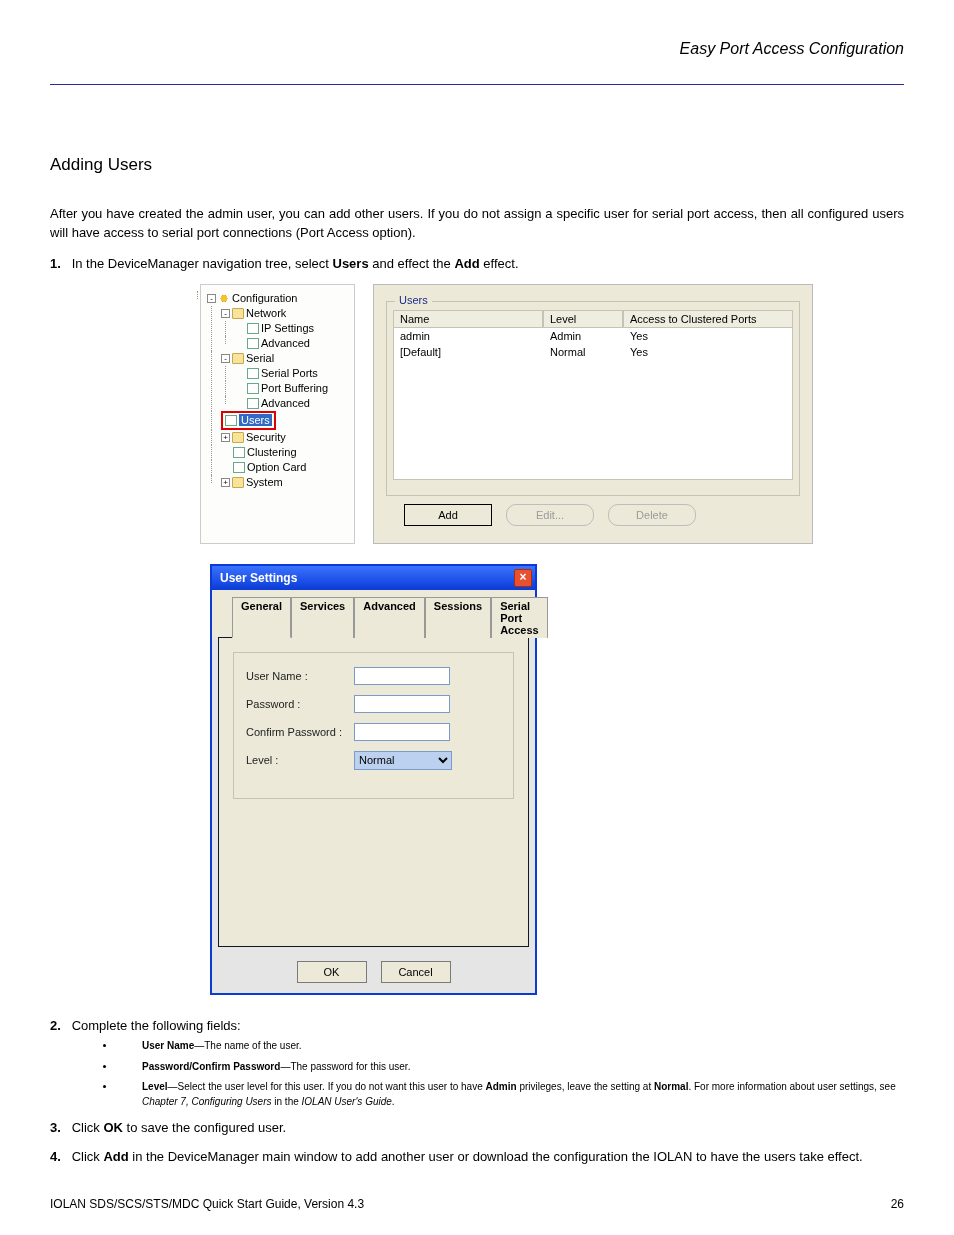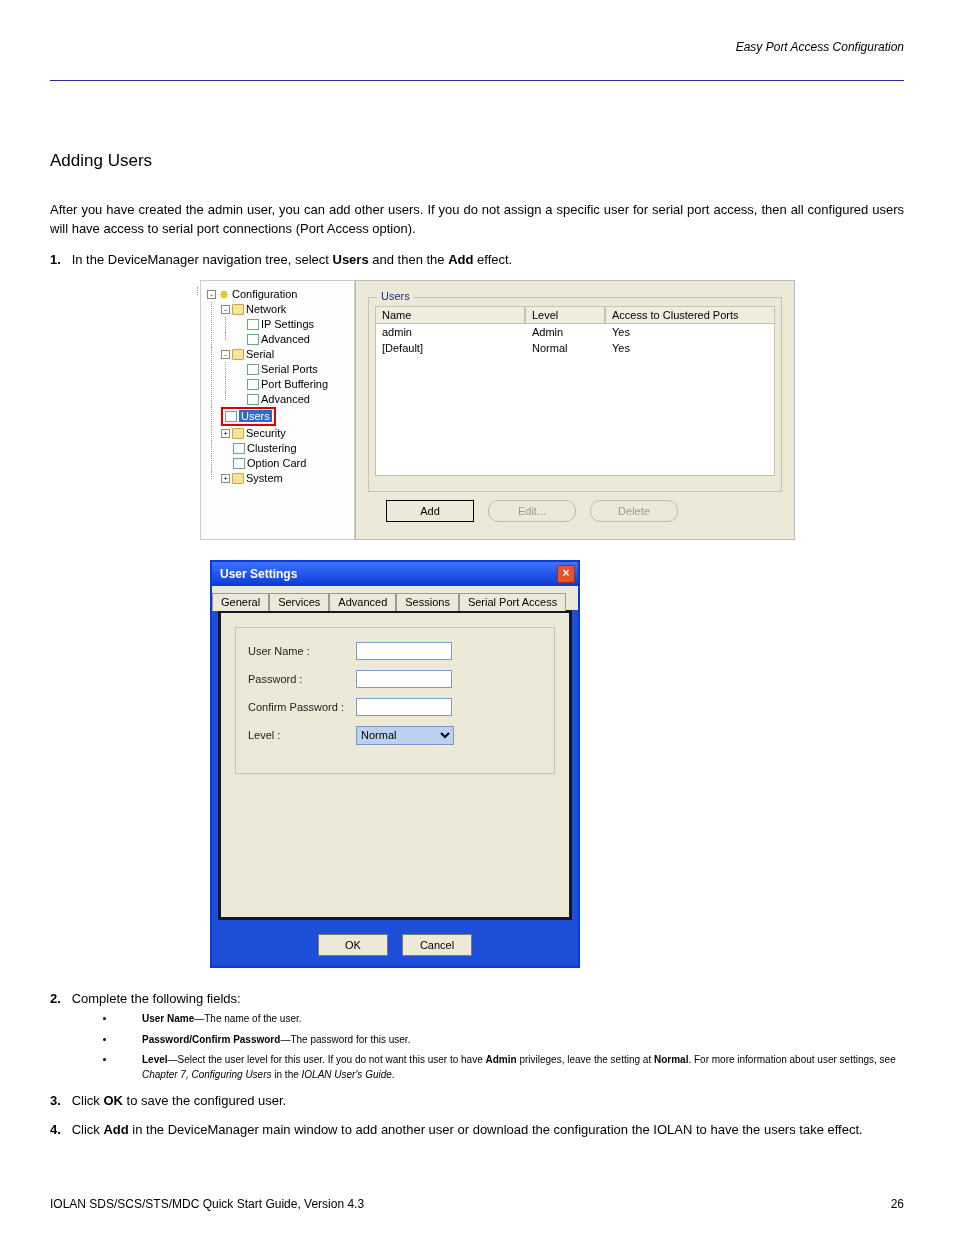--- a/index.html
+++ b/index.html
@@ -18,21 +18,21 @@
   .hr-top { border: none; border-top: 1.5px solid #2b2b9e; margin: 26px 0 20px 0; }
   h2.section-title {
     font-size: 17px; font-weight: normal; color: #000;
     margin-top: 70px; margin-bottom: 16px;
   }
   p.body { font-size: 13px; line-height: 1.45; margin-bottom: 12px; text-align: justify; margin-top: 30px; }
   ol.steps { list-style: none; padding-left: 0; }
   ol.steps li { font-size: 13px; line-height: 1.45; margin-bottom: 10px; padding-left: 26px; }
   ol.steps li .num { display: inline-block; width: 18px; margin-left: -26px; font-weight: bold; }
 
-  .screenshots-row { display: flex; margin: 10px 0 20px 150px; align-items: flex-start; }
+  .screenshots-row { display: flex; gap: 18px; margin: 10px 0 20px 150px; align-items: flex-start; }
 
   .tree-panel {
     width: 155px; height: 260px;
     background: #fdfdfb;
     border: 1px solid #ccc;
     padding: 6px 4px;
     font-size: 11px;
     color: #000;
   }
   .tree ul { list-style: none; padding-left: 14px; }
@@ -84,47 +84,47 @@
   .btn {
     width:88px; height:22px; font-size:11px;
     background:#ece9d8; border:1px solid #7a7a7a;
     display:flex; align-items:center; justify-content:center;
     cursor:pointer;
   }
   .btn.primary { border:1px solid #000; }
   .btn.dis { color:#9a9a9a; border-color:#bdbdbd; cursor:default;border-radius:10px;}
 
   .dialog {
-    width: 370px;
+    width: 327px;
     margin: 8px 0 22px 160px;
     border: 2px solid #0a3bd6;
-    background:#1d4ed8;
+    background:#e5e5e5;
     font-size:11px;
   }
   .titlebar {
     height:24px;
     background: linear-gradient(to bottom,#3b72ff 0%,#0a3bd6 100%);
     color:#fff; font-weight:bold; font-size:12px;
     display:flex; align-items:center; justify-content:space-between;
     padding:0 3px 0 8px;
   }
   .closebtn {
     width:18px; height:18px; background:#e85030;
     border:1px solid #a03010; border-radius:2px;
     color:#fff; font-weight:bold; font-size:12px; line-height:15px; text-align:center;
   }
-  .tabstrip { display:flex; background:#ece9d8; padding:6px 6px 0 0; gap:0; }
+  .tabstrip { display:flex; background:#ece9d8; padding:6px 6px 0 20px; gap:0;font-weight:bold; }
   .tab {
     border:1px solid #999; border-bottom:none; padding:2px 8px;
     background:#ece9d8; font-size:11px; position:relative; top:1px;
     cursor:pointer;
   }
   .tab.active { background:#ece9d8; border-bottom:1px solid #ece9d8; z-index:2; }
   .tabpage {
-    margin:0 6px 6px 6px; border:3px solid #0f172a; height:310px;
+    margin:0 6px 6px 6px; border:1px solid #0f172a; height:310px;
     background:#ece9d8; padding:14px;
   }
   .form-frame { border:1px solid #c6c3b3; padding:14px 12px 18px 12px; }
   .form-row { display:flex; align-items:center; margin-bottom:10px; }
   .form-row label { width:108px; font-size:11px; color:#222; }
   .form-row input[type=text], .form-row input[type=password] {
     width:96px; height:18px; border:1px solid #7a9ac9; font-size:11px; padding:0 2px;
   }
   .form-row select {
     width:98px; height:19px; border:1px solid #7a9ac9; font-size:11px;
@@ -135,30 +135,30 @@
   ul.bullets { list-style: disc; padding-left: 40px; margin: 4px 0 10px 0; }
   ul.bullets li { font-size:10px; line-height:1.45; margin-bottom:6px; }
   .bold { font-weight:bold; }
 
   .footer { position:absolute; bottom:24px; left:50px; right:50px; font-size:12px; display:flex; justify-content:space-between; color:#000;}
 </style>
 </head>
 <body>
 
 <div class="page">
-  <div style="text-align:right;font-size:12px;font-style:italic;">Easy Port Access Configuration</div>
+  <div style="text-align:right;font-size:16px;font-style:italic;">Easy Port Access Configuration</div>
   <hr class="hr-top">
 
   <h2 class="section-title">Adding Users</h2>
   <p class="body">After you have created the admin user, you can add other users. If you do not assign a specific user for serial port access, then all configured users will have access to serial port connections (Port Access option).</p>
 
   <ol class="steps">
     <li>
       <span class="num">1.</span>
-      <span>In the DeviceManager navigation tree, select </span><span class="bold">Users</span><span> and then the </span><span class="bold">Add</span><span> effect.</span>
+      <span>In the DeviceManager navigation tree, select </span><span class="bold">Users</span><span> and effect the </span><span class="bold">Add</span><span> effect.</span>
     </li>
   </ol>
 
   <div class="screenshots-row">
 
     <div class="tree-panel">
       <div class="tree">
         <ul>
           <li><span class="toggle">-</span><span class="ic ic-gear"></span><span>Configuration</span>
             <ul>

